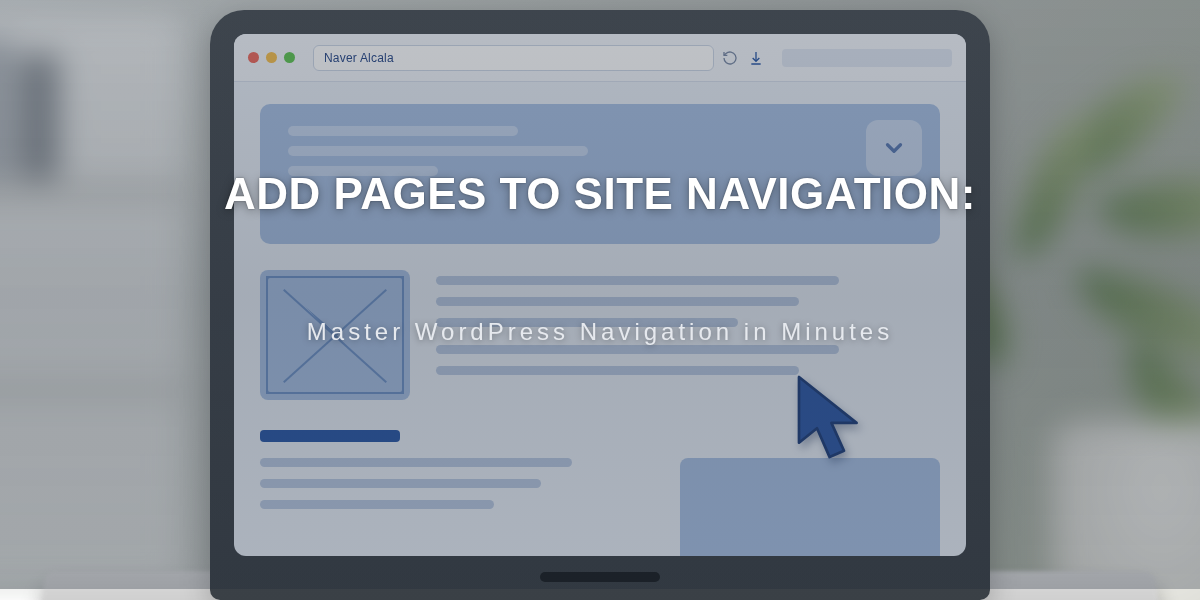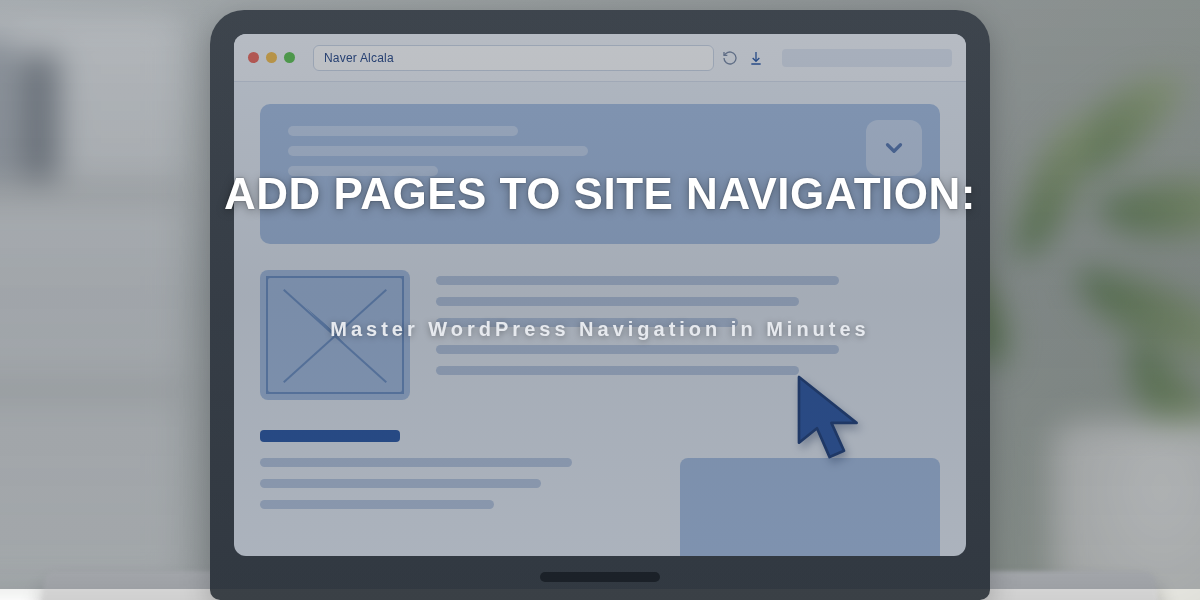--- a/index.html
+++ b/index.html
@@ -207,22 +207,22 @@
     font-weight:800;
     font-size:44px;
     line-height:1.18;
     letter-spacing:0.5px;
     text-shadow: 0 2px 10px rgba(0,0,0,0.35), 0 0 2px rgba(0,0,0,0.4);
   }
   .subhead {
     position:absolute; left:0; right:0; top:318px;
     text-align:center;
     color:#e6e9ee;
-    font-size:20px;
-    font-weight:700;
+    font-size:24px;
+    font-weight:400;
     letter-spacing:4px;
     text-shadow: 0 1px 6px rgba(0,0,0,0.35);
   }
 </style>
 </head>
 <body>
 
 <div class="scene">
 
   <div class="bg-blur">

